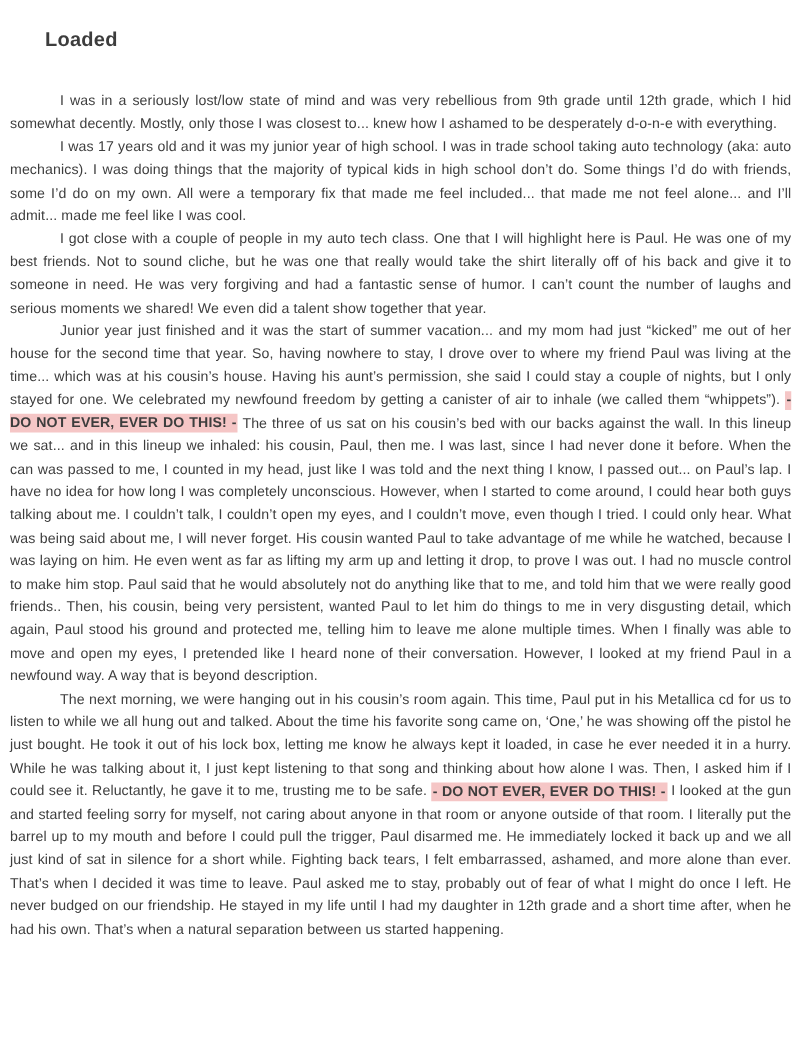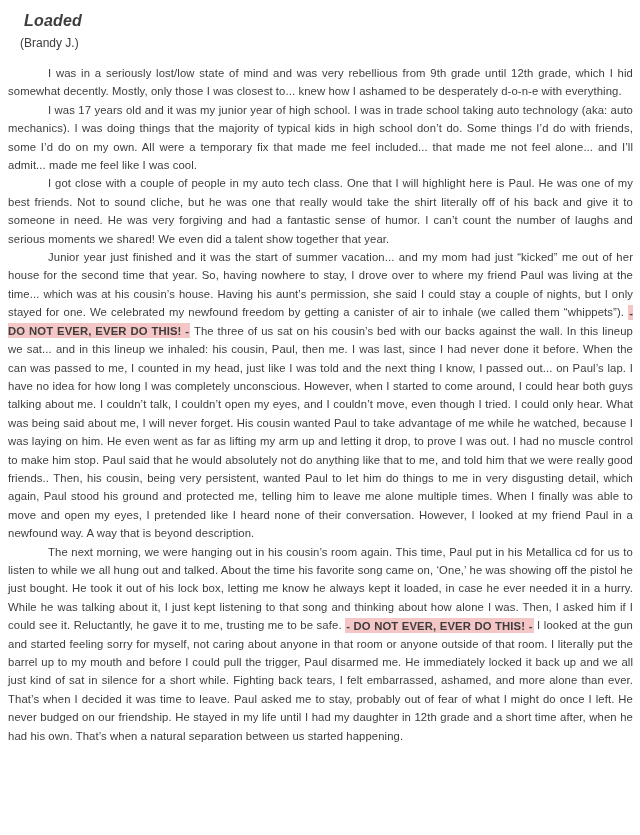--- a/index.html
+++ b/index.html
@@ -20,23 +20,22 @@
     font-family: "Liberation Sans", "DejaVu Sans", sans-serif;
     color: var(--text);
   }
   .story-header {
     padding: 7px 20px 0 20px;
   }
   .story-title {
     font-size: 16px;
     font-weight: 700;
     line-height: 20px;
-    margin: 4px;
+    margin: 16px;
     letter-spacing: 0.2px;
-    font-style: italic;
   }
   .story-author {
     font-size: 12px;
     line-height: 16px;
     margin-top: 3px;
   }
   .story-year {
     font-size: 12px;
     line-height: 16px;
   }
@@ -56,21 +55,20 @@
     font-weight: 700;
     padding: 1.5px 1px;
   }
 </style>
 </head>
 <body>
 
 <div class="page">
   <header class="story-header">
     <h1 class="story-title">Loaded</h1>
-    <div class="story-author">(Brandy J.)</div>
   </header>
   <main class="story-body">
       <p><span>I was in a seriously lost/low state of mind and was very rebellious from 9th grade until 12th grade, which I hid somewhat decently. Mostly, only those I was closest to... knew how I ashamed to be desperately d-o-n-e with everything.</span></p>
       <p><span>I was 17 years old and it was my junior year of high school. I was in trade school taking auto technology (aka: auto mechanics). I was doing things that the majority of typical kids in high school don’t do. Some things I’d do with friends, some I’d do on my own. All were a temporary fix that made me feel included... that made me not feel alone... and I’ll admit... made me feel like I was cool.</span></p>
       <p><span>I got close with a couple of people in my auto tech class. One that I will highlight here is Paul. He was one of my best friends. Not to sound cliche, but he was one that really would take the shirt literally off of his back and give it to someone in need. He was very forgiving and had a fantastic sense of humor. I can’t count the number of laughs and serious moments we shared! We even did a talent show together that year.</span></p>
       <p><span>Junior year just finished and it was the start of summer vacation... and my mom had just “kicked” me out of her house for the second time that year. So, having nowhere to stay, I drove over to where my friend Paul was living at the time... which was at his cousin’s house. Having his aunt’s permission, she said I could stay a couple of nights, but I only stayed for one. We celebrated my newfound freedom by getting a canister of air to inhale (we called them “whippets”). </span><span class="warning-highlight">- DO NOT EVER, EVER DO THIS! -</span><span> The three of us sat on his cousin’s bed with our backs against the wall. In this lineup we sat... and in this lineup we inhaled: his cousin, Paul, then me. I was last, since I had never done it before. When the can was passed to me, I counted in my head, just like I was told and the next thing I know, I passed out... on Paul’s lap. I have no idea for how long I was completely unconscious. However, when I started to come around, I could hear both guys talking about me. I couldn’t talk, I couldn’t open my eyes, and I couldn’t move, even though I tried. I could only hear. What was being said about me, I will never forget. His cousin wanted Paul to take advantage of me while he watched, because I was laying on him. He even went as far as lifting my arm up and letting it drop, to prove I was out. I had no muscle control to make him stop. Paul said that he would absolutely not do anything like that to me, and told him that we were really good friends.. Then, his cousin, being very persistent, wanted Paul to let him do things to me in very disgusting detail, which again, Paul stood his ground and protected me, telling him to leave me alone multiple times. When I finally was able to move and open my eyes, I pretended like I heard none of their conversation. However, I looked at my friend Paul in a newfound way. A way that is beyond description.</span></p>
       <p><span>The next morning, we were hanging out in his cousin’s room again. This time, Paul put in his Metallica cd for us to listen to while we all hung out and talked. About the time his favorite song came on, ‘One,’ he was showing off the pistol he just bought. He took it out of his lock box, letting me know he always kept it loaded, in case he ever needed it in a hurry. While he was talking about it, I just kept listening to that song and thinking about how alone I was. Then, I asked him if I could see it. Reluctantly, he gave it to me, trusting me to be safe. </span><span class="warning-highlight">- DO NOT EVER, EVER DO THIS! -</span><span> I looked at the gun and started feeling sorry for myself, not caring about anyone in that room or anyone outside of that room. I literally put the barrel up to my mouth and before I could pull the trigger, Paul disarmed me. He immediately locked it back up and we all just kind of sat in silence for a short while. Fighting back tears, I felt embarrassed, ashamed, and more alone than ever. That’s when I decided it was time to leave. Paul asked me to stay, probably out of fear of what I might do once I left. He never budged on our friendship. He stayed in my life until I had my daughter in 12th grade and a short time after, when he had his own. That’s when a natural separation between us started happening.</span></p>
     </main>
 </div>
 

